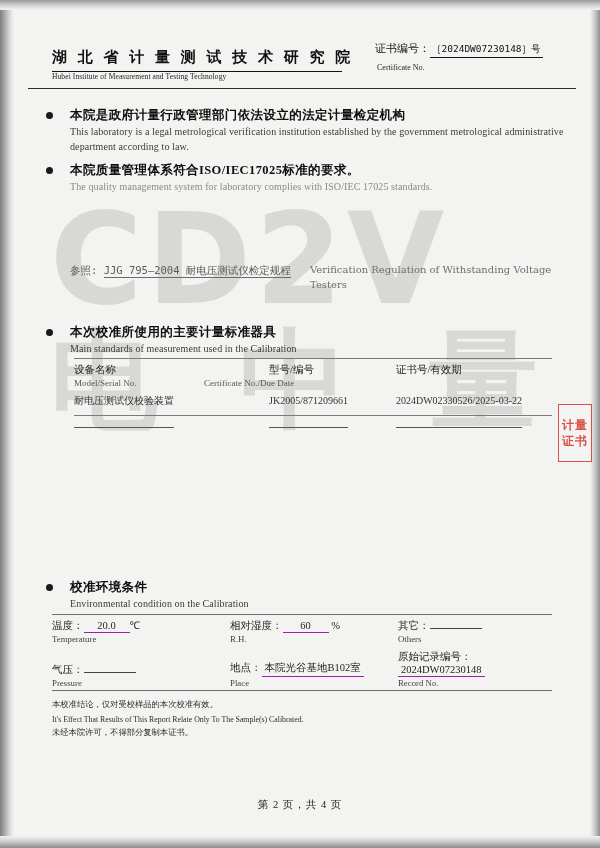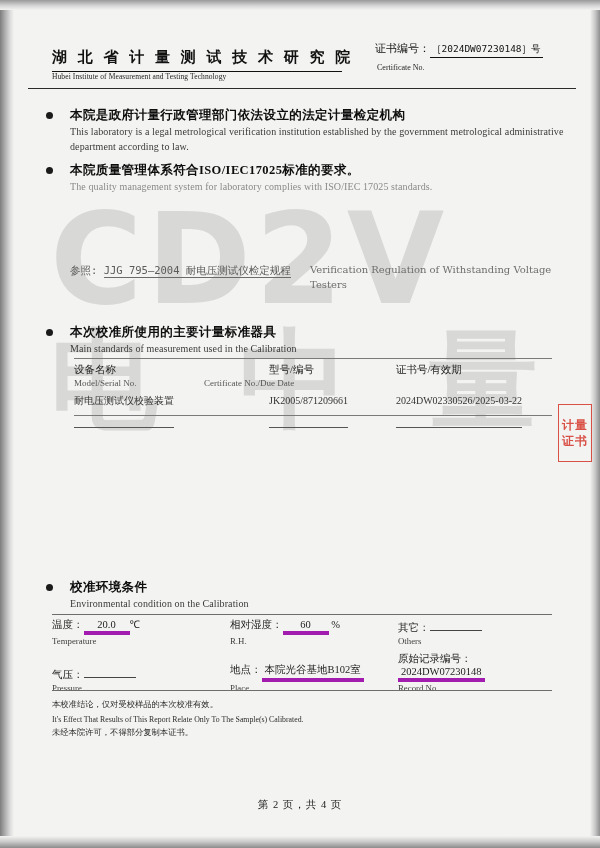--- a/index.html
+++ b/index.html
@@ -275,21 +275,21 @@
     display: flex;
     font-size: 8.8px;
     color: #3f3f3f;
     margin-bottom: 6px;
   }
   .e1 { width: 178px; }
   .e2 { width: 168px; }
   .e3 { width: 154px; }
   .ul-val {
     display: inline-block;
-    border-bottom: 4px solid #a21caf;
+    border-bottom: 1px solid #a21caf;
     min-width: 40px;
     text-align: center;
     padding: 0 3px 1px 3px;
   }
   .ul-blank {
     display: inline-block;
     border-bottom: 1px solid #444;
     width: 52px;
     height: 11px;
   }

